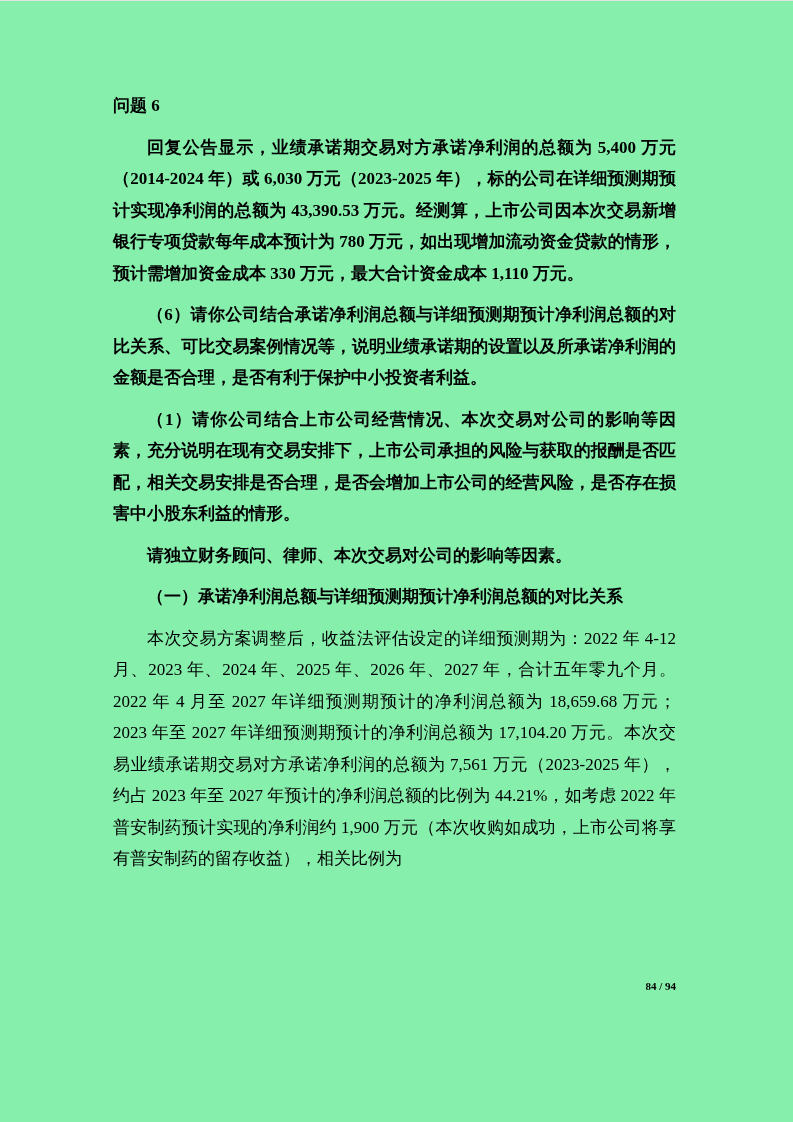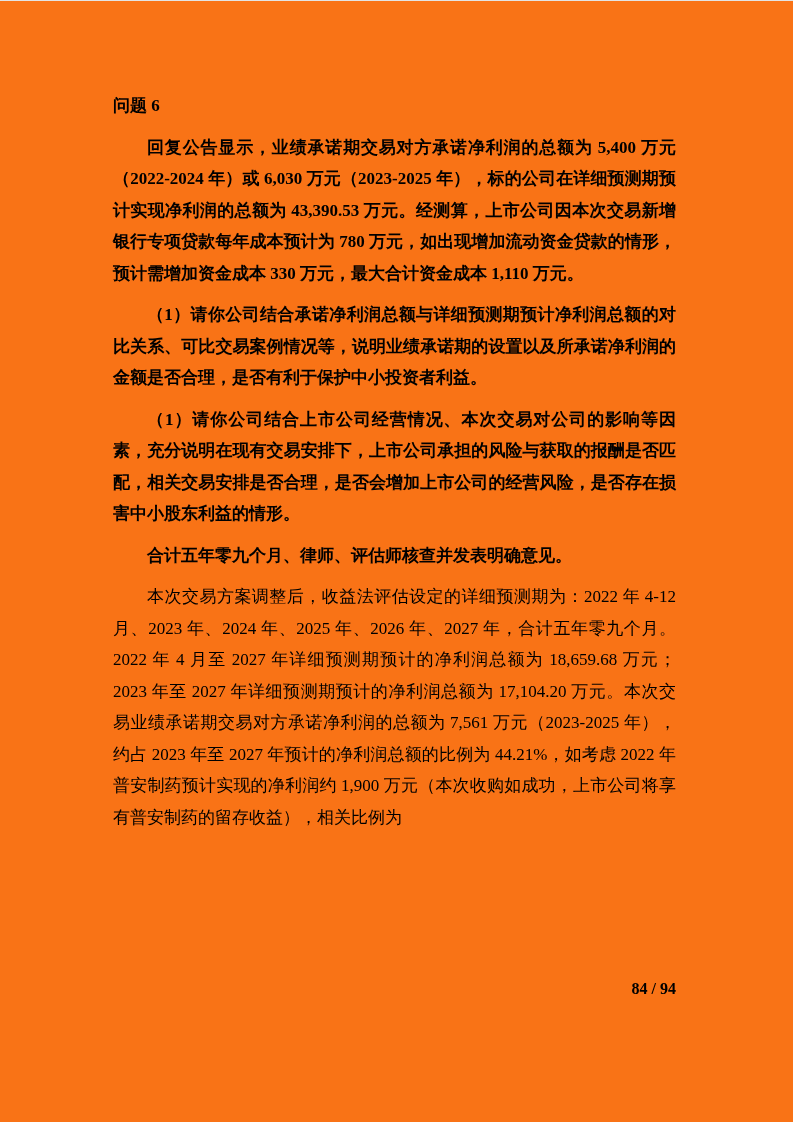--- a/index.html
+++ b/index.html
@@ -4,21 +4,21 @@
 <style>
   html, body {
     margin: 0;
     padding: 0;
     background: #ffffff;
   }
   .page {
     position: relative;
     width: 793px;
     height: 1122px;
-    background: #f97316;
+    background: #86efac;
     color: #000000;
     font-family: "Liberation Serif", serif;
     overflow: hidden;
     border-top: 1px solid #e4e4e4;
     box-sizing: border-box;
   }
   .content {
     position: absolute;
     left: 113px;
     top: 89px;
@@ -36,42 +36,43 @@
   .para.bold {
     font-weight: 700;
   }
   .para.heading {
     text-indent: 0;
   }
   .footer-page-number {
     position: absolute;
     top: 979px;
     right: 117px;
-    font-size: 16px;
+    font-size: 11px;
     font-weight: 700;
     color: #000000;
   }
 </style>
 </head>
 <body>
 
 <div class="page">
   <div class="content">
 
     <p class="para bold heading">问题 6</p>
 
-    <p class="para bold">回复公告显示，业绩承诺期交易对方承诺净利润的总额为 5,400 万元（2022-2024 年）或 6,030 万元（2023-2025 年），标的公司在详细预测期预计实现净利润的总额为 43,390.53 万元。经测算，上市公司因本次交易新增银行专项贷款每年成本预计为 780 万元，如出现增加流动资金贷款的情形，预计需增加资金成本 330 万元，最大合计资金成本 1,110 万元。</p>
+    <p class="para bold">回复公告显示，业绩承诺期交易对方承诺净利润的总额为 5,400 万元（2014-2024 年）或 6,030 万元（2023-2025 年），标的公司在详细预测期预计实现净利润的总额为 43,390.53 万元。经测算，上市公司因本次交易新增银行专项贷款每年成本预计为 780 万元，如出现增加流动资金贷款的情形，预计需增加资金成本 330 万元，最大合计资金成本 1,110 万元。</p>
 
-    <p class="para bold">（1）请你公司结合承诺净利润总额与详细预测期预计净利润总额的对比关系、可比交易案例情况等，说明业绩承诺期的设置以及所承诺净利润的金额是否合理，是否有利于保护中小投资者利益。</p>
+    <p class="para bold">（6）请你公司结合承诺净利润总额与详细预测期预计净利润总额的对比关系、可比交易案例情况等，说明业绩承诺期的设置以及所承诺净利润的金额是否合理，是否有利于保护中小投资者利益。</p>
 
     <p class="para bold">（1）请你公司结合上市公司经营情况、本次交易对公司的影响等因素，充分说明在现有交易安排下，上市公司承担的风险与获取的报酬是否匹配，相关交易安排是否合理，是否会增加上市公司的经营风险，是否存在损害中小股东利益的情形。</p>
 
-    <p class="para bold">合计五年零九个月、律师、评估师核查并发表明确意见。</p>
+    <p class="para bold">请独立财务顾问、律师、本次交易对公司的影响等因素。</p>
 
 
 
+    <p class="para bold">（一）承诺净利润总额与详细预测期预计净利润总额的对比关系</p>
 
     <p class="para">本次交易方案调整后，收益法评估设定的详细预测期为：2022 年 4-12 月、2023 年、2024 年、2025 年、2026 年、2027 年，合计五年零九个月。2022 年 4 月至 2027 年详细预测期预计的净利润总额为 18,659.68 万元；2023 年至 2027 年详细预测期预计的净利润总额为 17,104.20 万元。本次交易业绩承诺期交易对方承诺净利润的总额为 7,561 万元（2023-2025 年），约占 2023 年至 2027 年预计的净利润总额的比例为 44.21%，如考虑 2022 年普安制药预计实现的净利润约 1,900 万元（本次收购如成功，上市公司将享有普安制药的留存收益），相关比例为</p>
 
   </div>
 
   <div class="footer-page-number">84 / 94</div>
 </div>
 
 </body></html>

